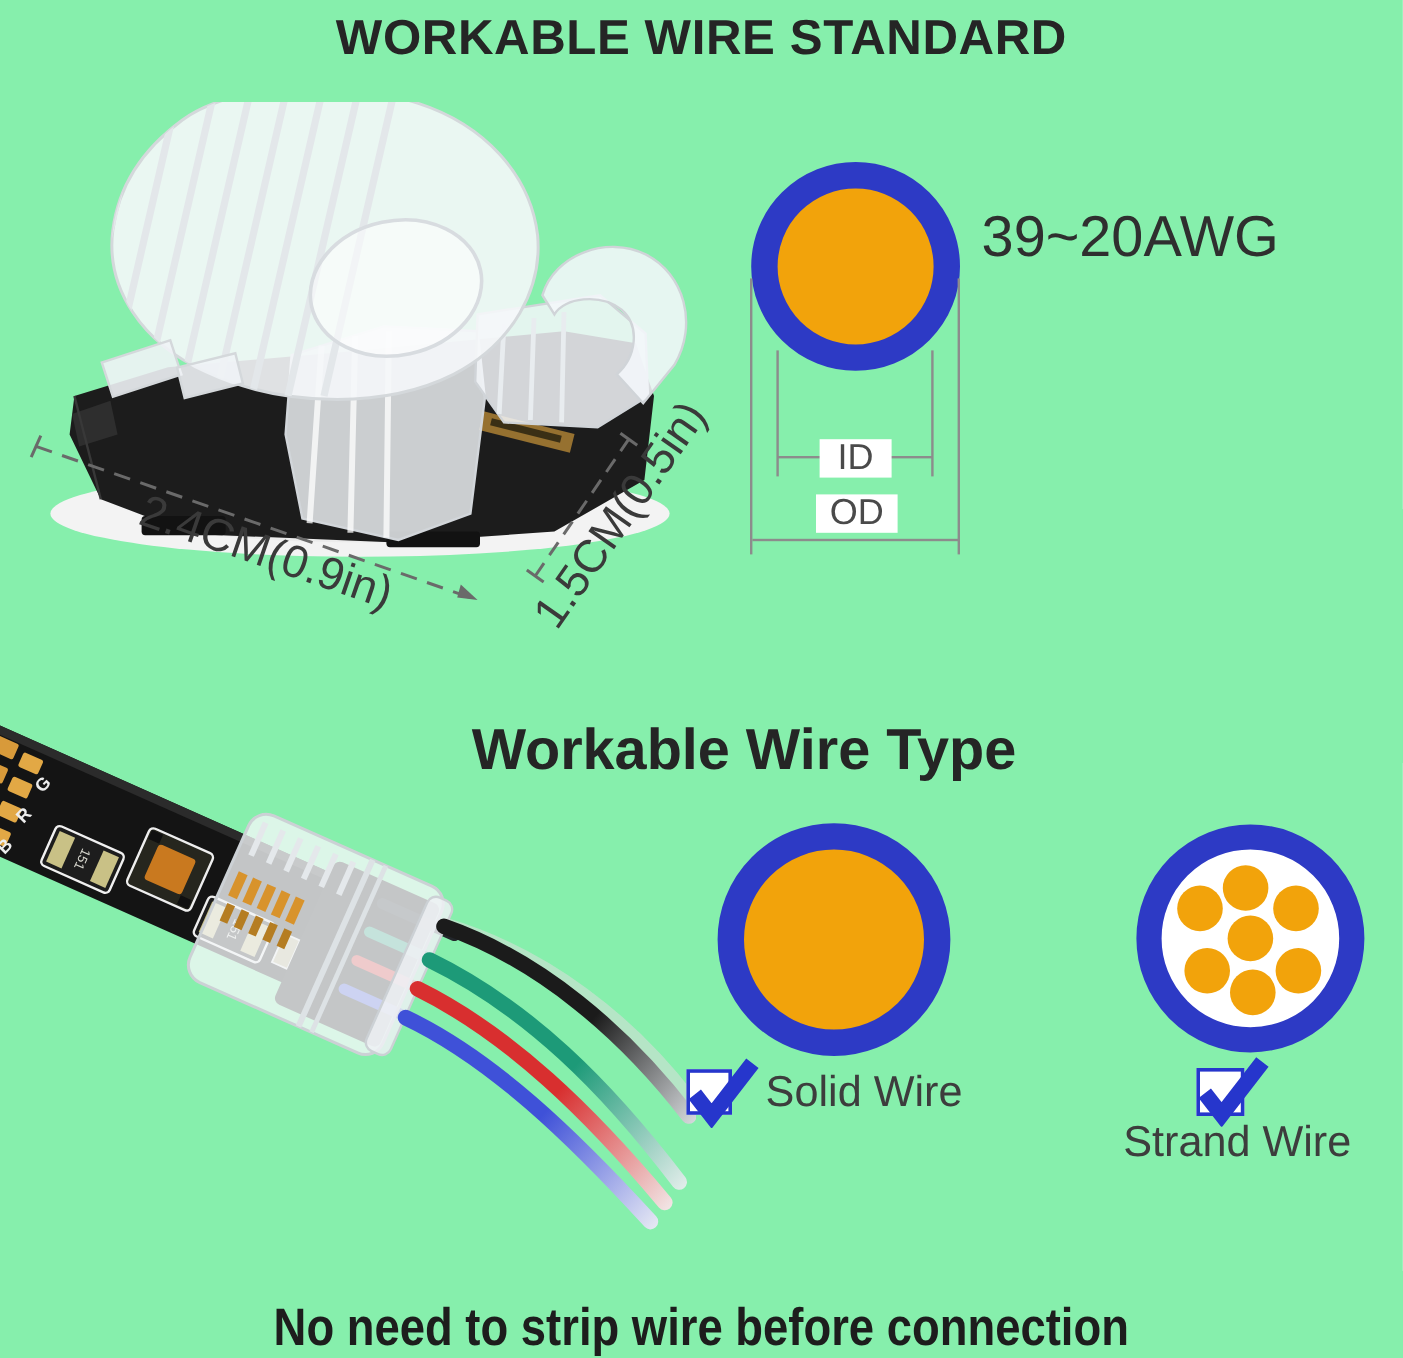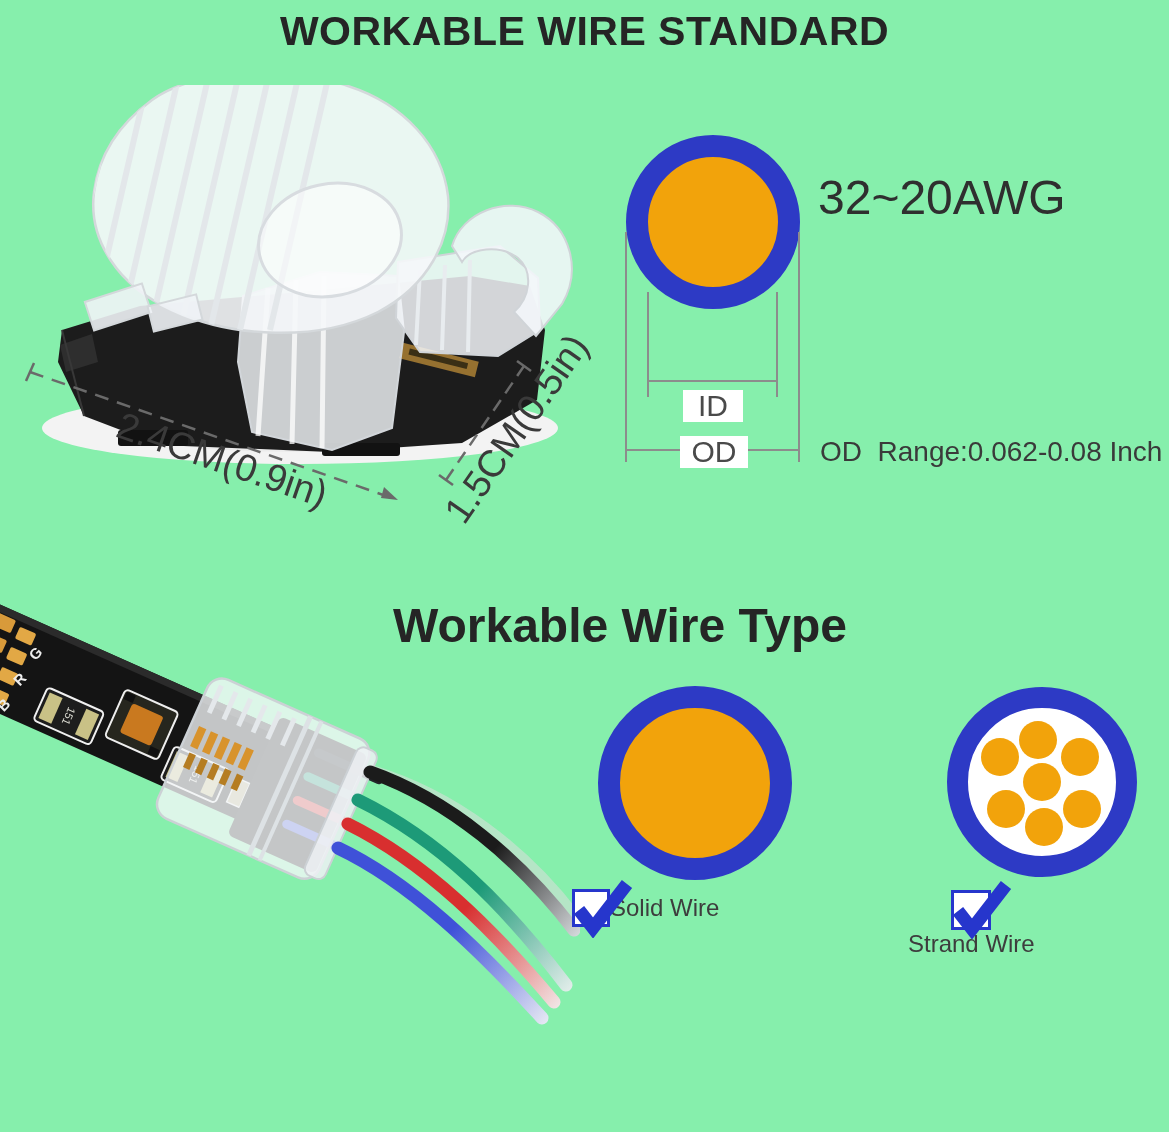--- a/index.html
+++ b/index.html
@@ -15,39 +15,39 @@
   .footer-wrap{left:0;top:1082px;width:1169px;text-align:center;}
   .footer-text{display:inline-block;transform:scaleX(.86);transform-origin:center;
                font-size:44px;font-weight:700;color:#1d1d1d;white-space:nowrap;}
 
   
   .wire-circle{border-radius:50%;box-sizing:border-box;}
   .cs-top{left:626px;top:135px;width:174px;height:174px;border:22px solid var(--insulation-blue);
           background:var(--conductor-orange);}
   .awg{left:818px;top:170px;font-size:48px;color:#2f2f2f;}
   .dimline{background:var(--line-gray);}
-  .dim-label{font-size:30px;color:#4a4a4a;background:#fff;text-align:center;line-height:32px;margin-top:24px;}
+  .dim-label{font-size:30px;color:#4a4a4a;background:#fff;text-align:center;line-height:32px;}
   .range-text{font-size:28px;color:#3a3a3a;white-space:pre;line-height:32px;}
 
   
   .solid-circle{left:598px;top:686px;width:194px;height:194px;border:22px solid var(--insulation-blue);
                 background:var(--conductor-orange);}
   .strand-circle{left:947px;top:687px;width:190px;height:190px;border:21px solid var(--insulation-blue);
                  background:#fff;}
   .strand-dot{position:absolute;width:38px;height:38px;border-radius:50%;background:var(--conductor-orange);}
 
   
   .option{display:flex;align-items:center;}
   .opt-solid{left:572px;top:889px;}
   .opt-strand{left:908px;top:890px;flex-direction:column;}
   .checkbox{position:relative;width:38px;height:38px;border:3px solid var(--check-blue);
             box-sizing:border-box;background:#fff;}
   .checkbox svg{position:absolute;left:-6px;top:-16px;}
   .check-stroke{stroke:var(--check-blue);}
-  .opt-label{font-size:24px;color:var(--text-gray);white-space:nowrap;}
+  .opt-label{margin-left:28px;font-size:36px;color:var(--text-gray);white-space:nowrap;}
 
   
   .photo-dim{font-family:"Liberation Sans",sans-serif;font-size:38px;fill:#3a3a3a;}
   .strip-letter{font-family:"Liberation Sans",sans-serif;font-size:15px;font-weight:700;fill:#ededed;}
   .res-label{font-family:"Liberation Sans",sans-serif;font-size:11px;fill:#d8d8cf;}
 </style>
 </head>
 <body>
 
 <div id="stage">
@@ -118,32 +118,31 @@
 
     <g stroke="#6a6a6a" fill="none">
       <line x1="446" y1="480" x2="524" y2="366" stroke-width="2.5" stroke-dasharray="13 8"></line>
       <line x1="439" y1="475" x2="453" y2="485" stroke-width="2.5"></line>
       <line x1="517" y1="361" x2="531" y2="371" stroke-width="2.5"></line>
     </g>
     <text class="photo-dim" transform="translate(527,436) rotate(-55)" text-anchor="middle">1.5CM(0.5in)</text>
   </svg>
 
   <div class="abs wire-circle cs-top"></div>
-  <div class="abs awg">32~20AWG</div>
+  <div class="abs awg">39~20AWG</div>
 
   <div class="abs dimline" style="left:625px;top:232px;width:2px;height:230px"></div>
   <div class="abs dimline" style="left:798px;top:232px;width:2px;height:230px"></div>
   <div class="abs dimline" style="left:647px;top:292px;width:2px;height:105px"></div>
   <div class="abs dimline" style="left:776px;top:292px;width:2px;height:105px"></div>
   <div class="abs dimline" style="left:648px;top:380px;width:129px;height:2px"></div>
   <div class="abs dimline" style="left:627px;top:449px;width:173px;height:2px"></div>
   <div class="abs dim-label" style="left:683px;top:366px;width:60px">ID</div>
   <div class="abs dim-label" style="left:680px;top:412px;width:68px">OD</div>
 
-  <div class="abs range-text" style="left:820px;top:436px">OD  Range:0.062-0.08 Inch</div>
 
   <div class="abs sub-title">Workable Wire Type</div>
 
   <svg class="abs" style="left:0;top:585px" width="580" height="460" viewBox="0 585 580 460">
     <defs>
       <linearGradient id="gWblack" gradientUnits="userSpaceOnUse" x1="370" y1="790" x2="575" y2="960">
         <stop offset="0" stop-color="#1b1b1b"></stop>
           <stop offset=".5" stop-color="#1b1b1b"></stop>
         <stop offset="1" stop-color="#e9edf0"></stop>
       </linearGradient>
@@ -277,14 +276,17 @@
 
   <div class="abs option opt-strand">
     <div class="checkbox" style="width:40px;height:40px">
       <svg width="66" height="62" viewBox="0 0 66 62">
         <path d="M10,34 L24,52 L58,8" fill="none" class="check-stroke" stroke-width="13"></path>
       </svg>
     </div>
     <div class="opt-label">Strand Wire</div>
   </div>
 
+  <div class="abs footer-wrap">
+    <span class="footer-text">No need to strip wire before connection</span>
+  </div>
 
 </div>
 
 </body></html>

